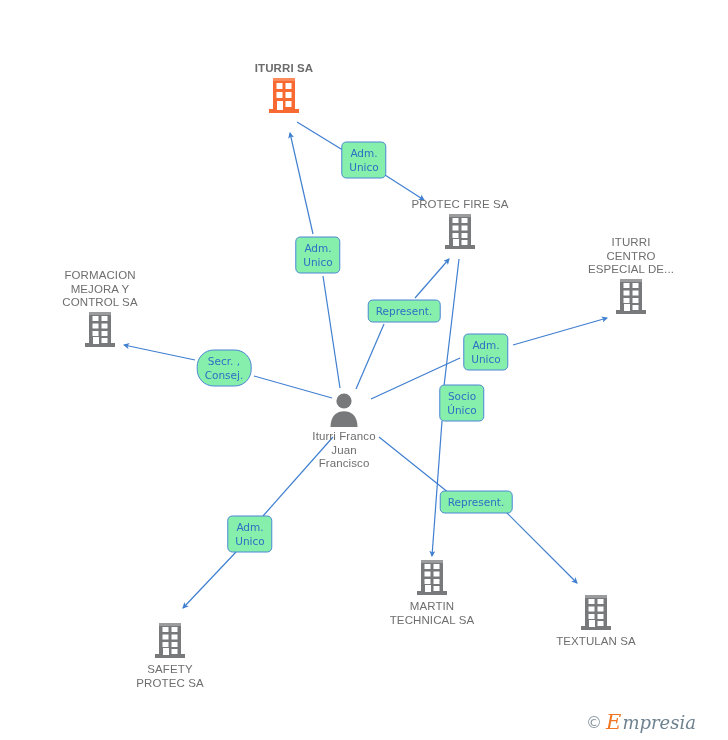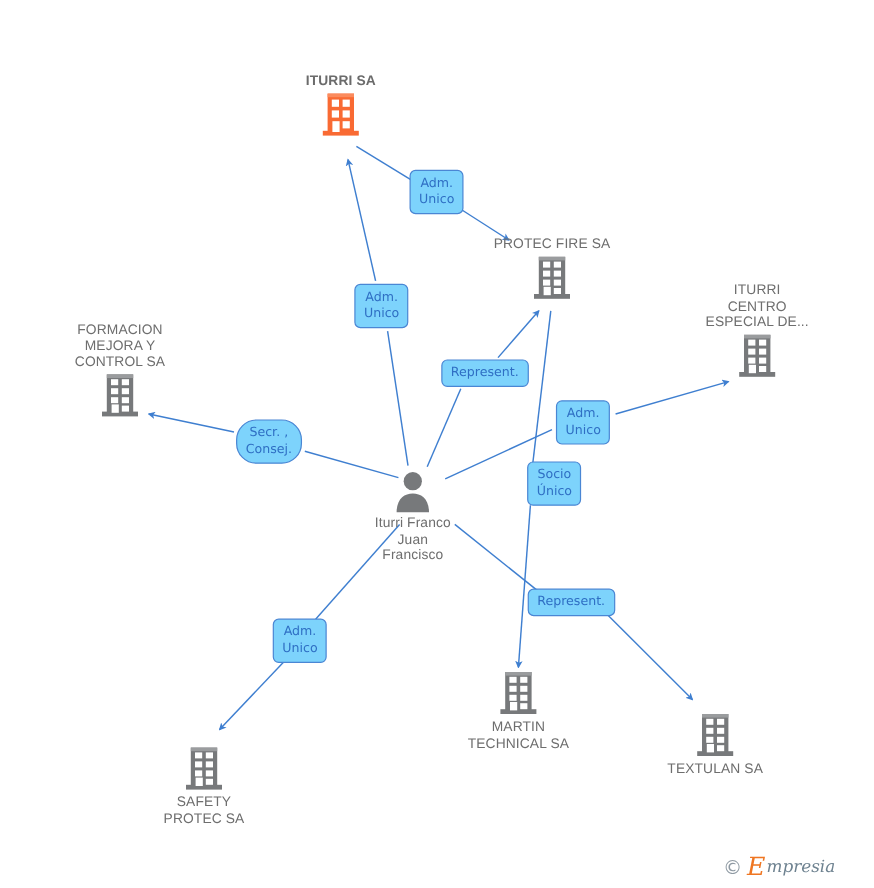--- a/index.html
+++ b/index.html
@@ -43,21 +43,21 @@
     color: #6b6b6b;
   }
   .node-icon {
     display: block;
     margin: 0 auto;
   }
   .node-icon svg { display: block; margin: 0 auto; }
   .edge-label {
     position: absolute;
     z-index: 4;
-    background: #7dd3fc;
+    background: #86efac;
     border: 1px solid #4a86d4;
     border-radius: 5px;
     color: #2f6fc4;
     font-size: 10.5px;
     line-height: 14px;
     font-family: "DejaVu Sans", sans-serif;
     padding: 3px 7px 4px 7px;
     text-align: center;
     white-space: pre-line;
     box-sizing: border-box;
@@ -79,21 +79,21 @@
     line-height: 1;
   }
   .wm-e {
     font-size: 21px;
     color: #ef7622;
     font-family: "DejaVu Serif", serif;
     font-style: italic;
     line-height: 1;
   }
   .wm-rest {
-    font-size: 14px;
+    font-size: 18px;
     color: #6e8290;
     font-family: "DejaVu Serif", serif;
     font-style: italic;
     line-height: 1;
     margin-left: -3px;
   }
 </style>
 </head>
 <body>
 

